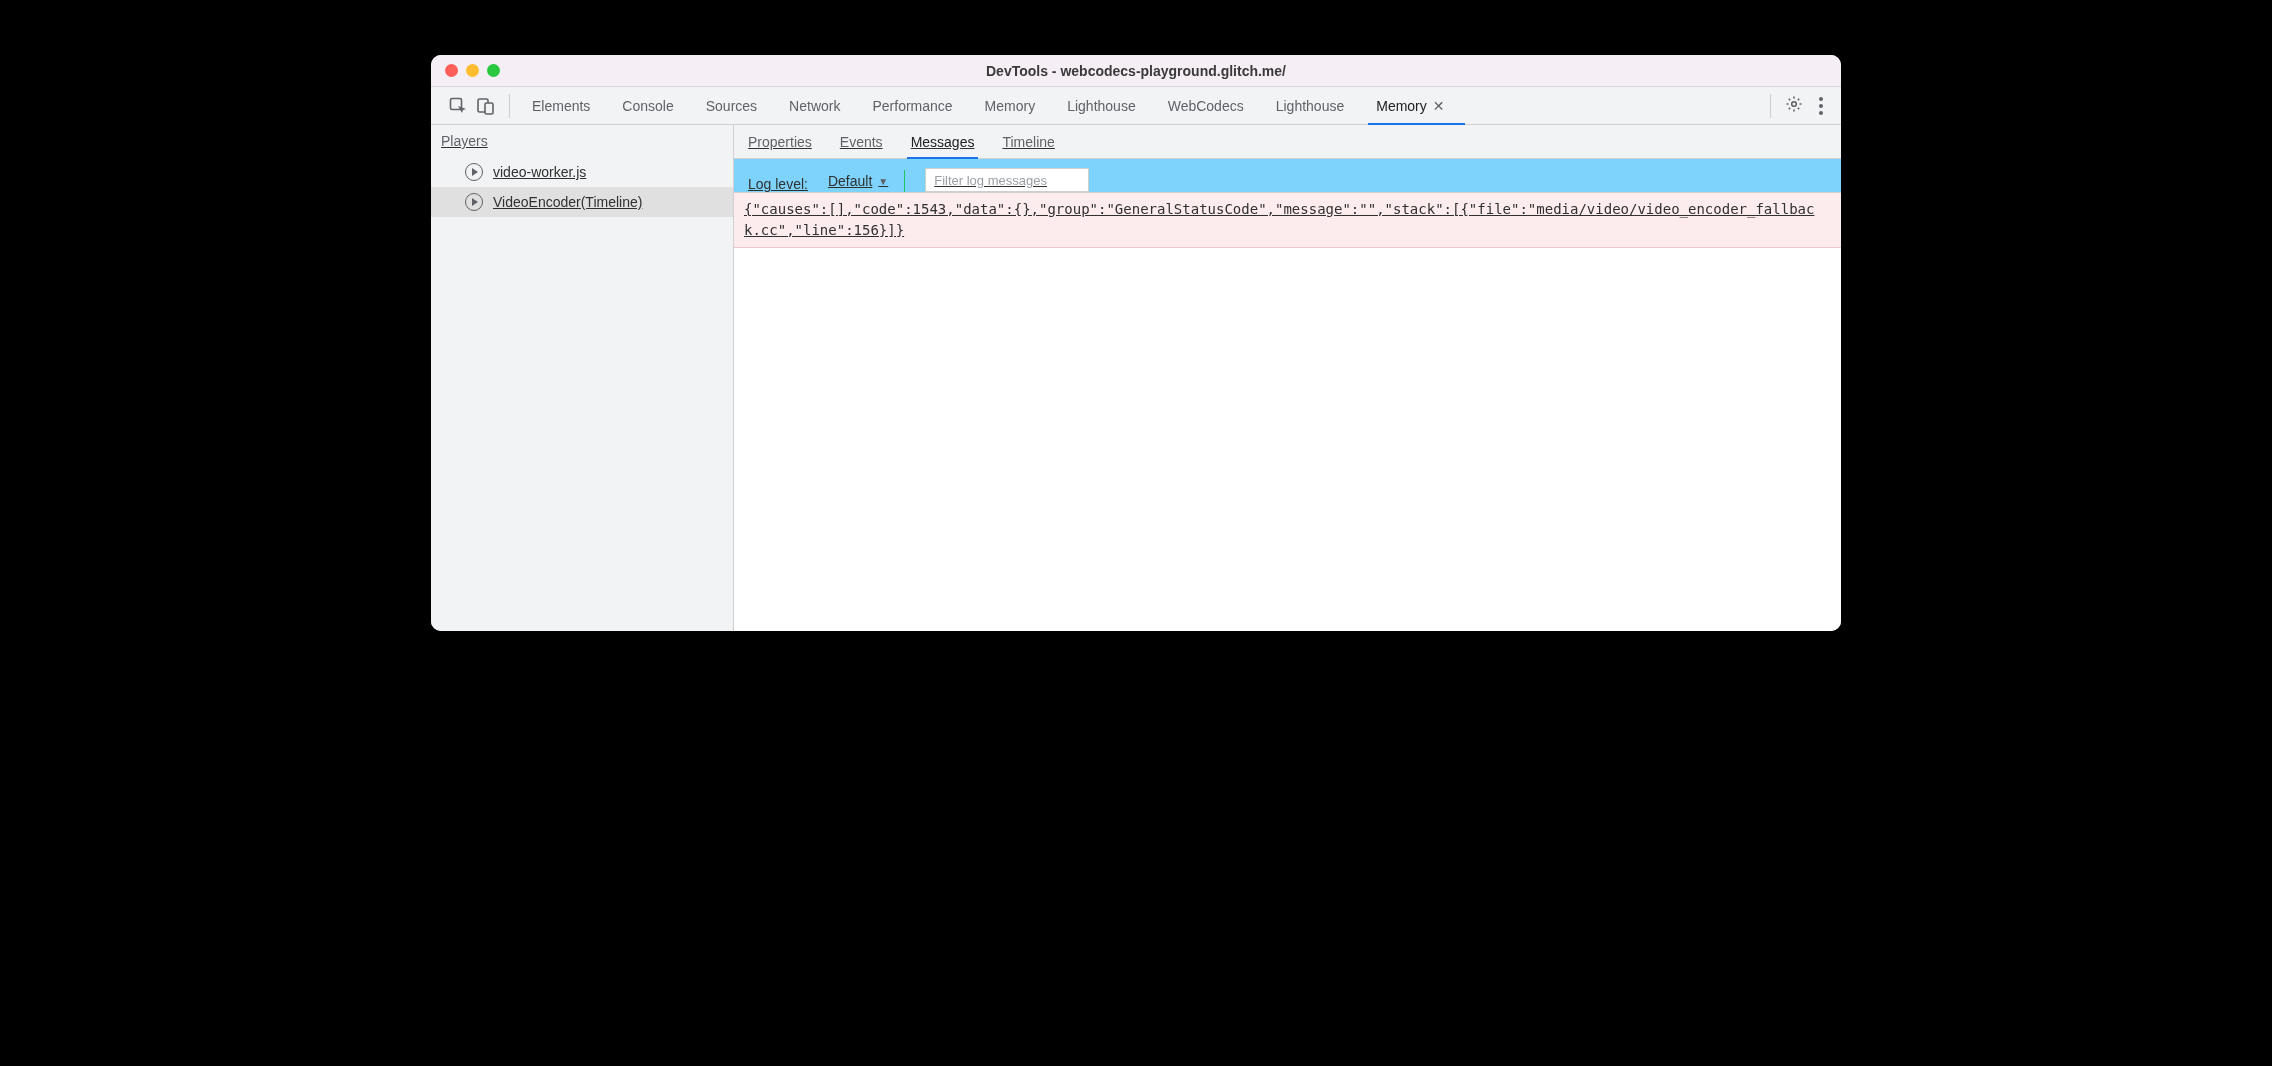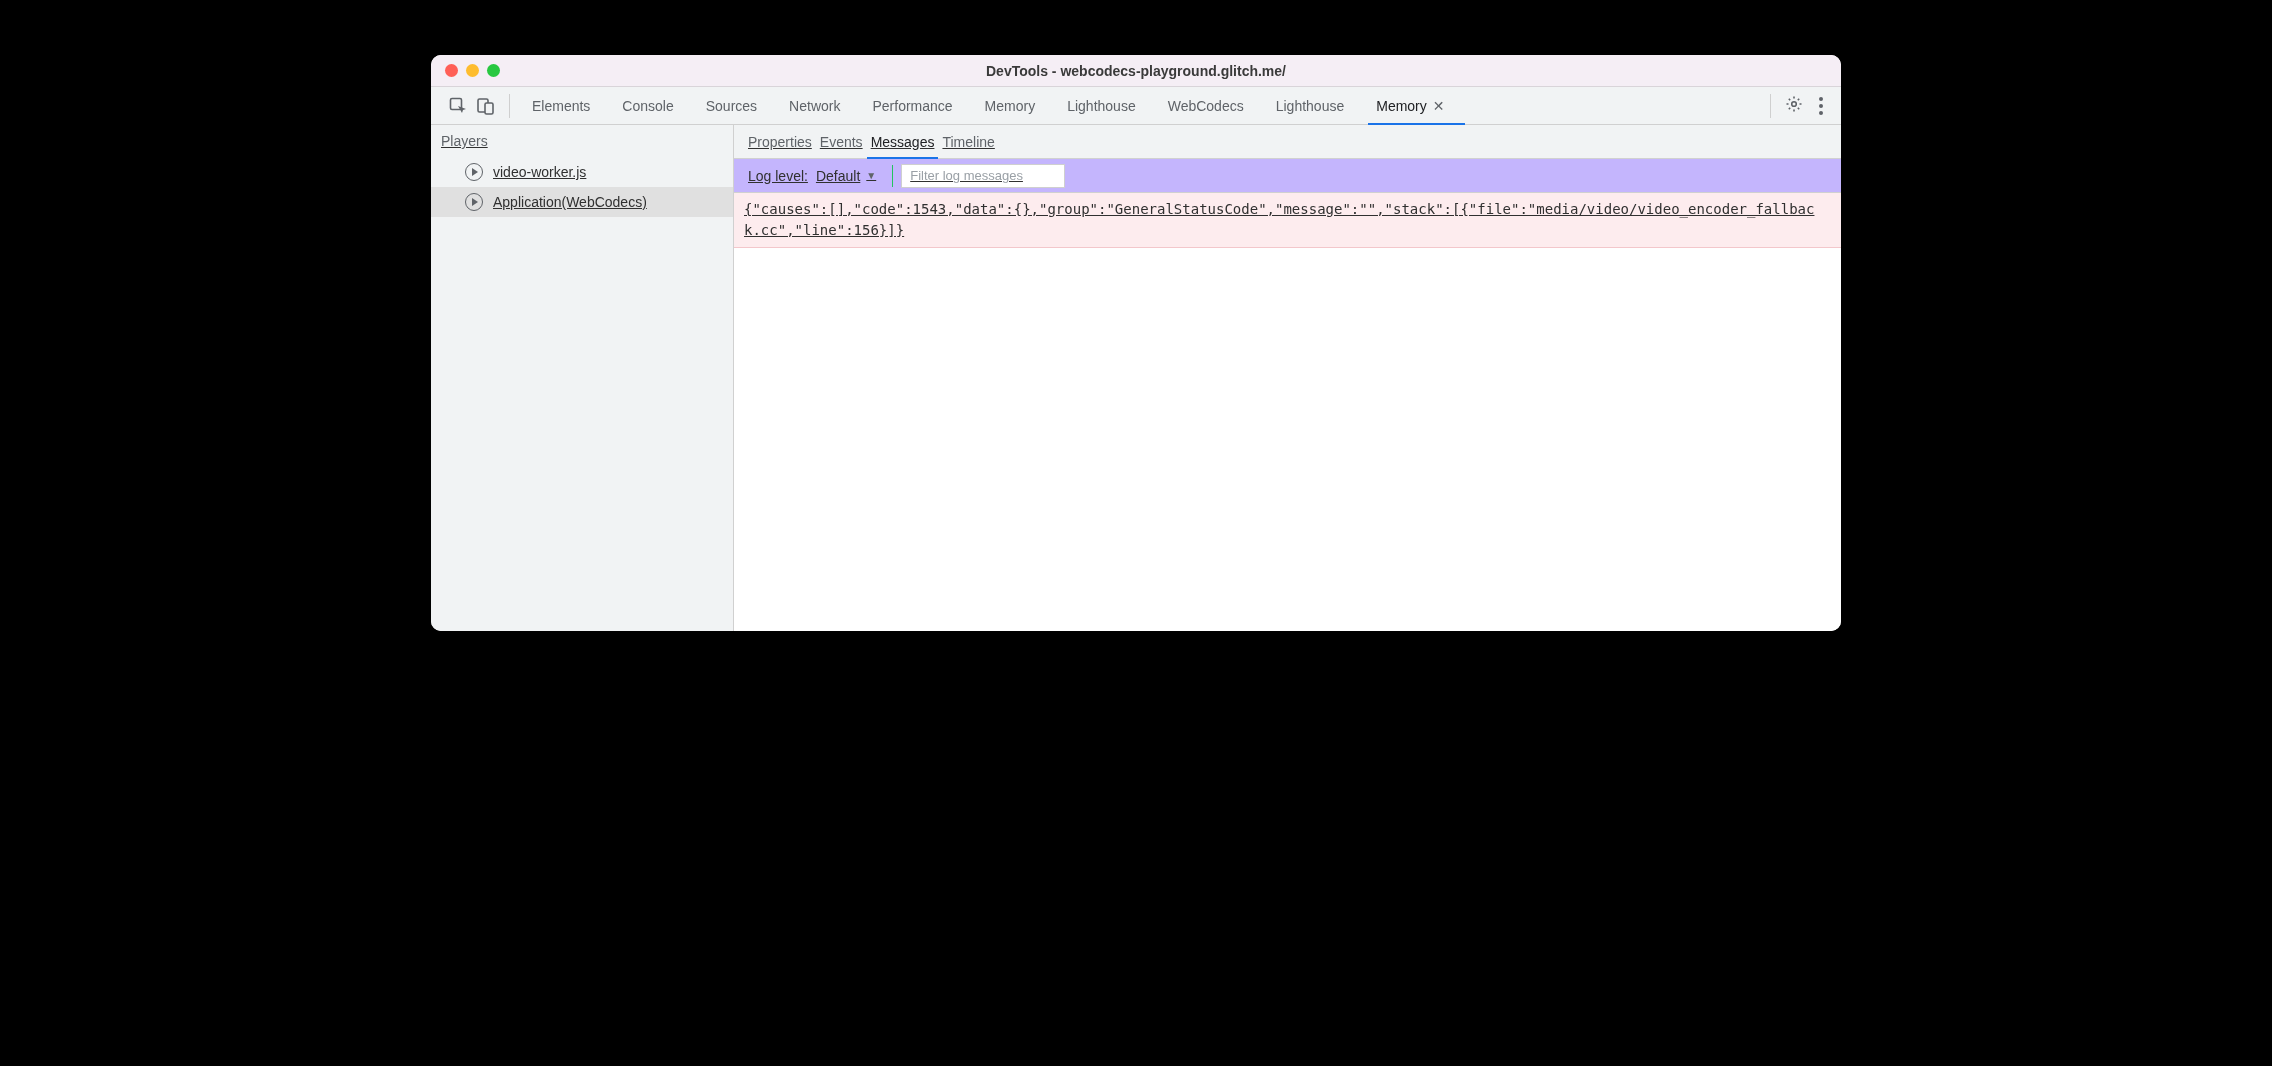--- a/index.html
+++ b/index.html
@@ -166,21 +166,21 @@
     flex: 1;
     display: flex;
     flex-direction: column;
   }
   .sub-tabs {
     height: 34px;
     background: #f1f3f4;
     border-bottom: 1px solid #d0d0d0;
     display: flex;
     align-items: flex-start;
-    gap: 8px;
+    gap: 28px;
     padding-left: 14px;
   }
   .sub-tab {
     color: #5f6368;
     font-size: 14px;
     height: 100%;
     display: flex; align-items: center;
     cursor: pointer;
     position: relative;
   }
@@ -188,26 +188,26 @@
     color: #202124;
   }
   .sub-tab.active::after {
     content:"";
     position:absolute;
     left:-4px; right:-4px; bottom:-1px;
     height:2px; background:#1a73e8;
   }
   .filter-bar {
     height: 34px;
-    background: #c4b5fd;
+    background: #7dd3fc;
     border-bottom: 1px solid #d0d0d0;
     display: flex;
-    align-items: center;
+    align-items: flex-end;
     padding-left: 14px;
-    gap: 8px;
+    gap: 20px;
     font-size: 14px;
     color: #303030;
   }
   .log-level-select {
     display: flex; align-items: center; gap: 6px;
     padding-right: 16px;
     border-right: 1px solid #22c55e;
     height: 22px;
     cursor: pointer;
   }
@@ -320,21 +320,21 @@
 
   <div class="body-area">
     <div class="sidebar">
       <div class="sidebar-header">Players</div>
       <div class="player-item">
         <span class="play-icon"></span>
         <span>video-worker.js</span>
       </div>
       <div class="player-item selected">
         <span class="play-icon"></span>
-        <span>Application(WebCodecs)</span>
+        <span>VideoEncoder(Timeline)</span>
       </div>
     </div>
 
     <div class="main-panel">
       <div class="sub-tabs">
         <div class="sub-tab">
             <span>Properties</span>
           </div>
         <div class="sub-tab">
             <span>Events</span>

